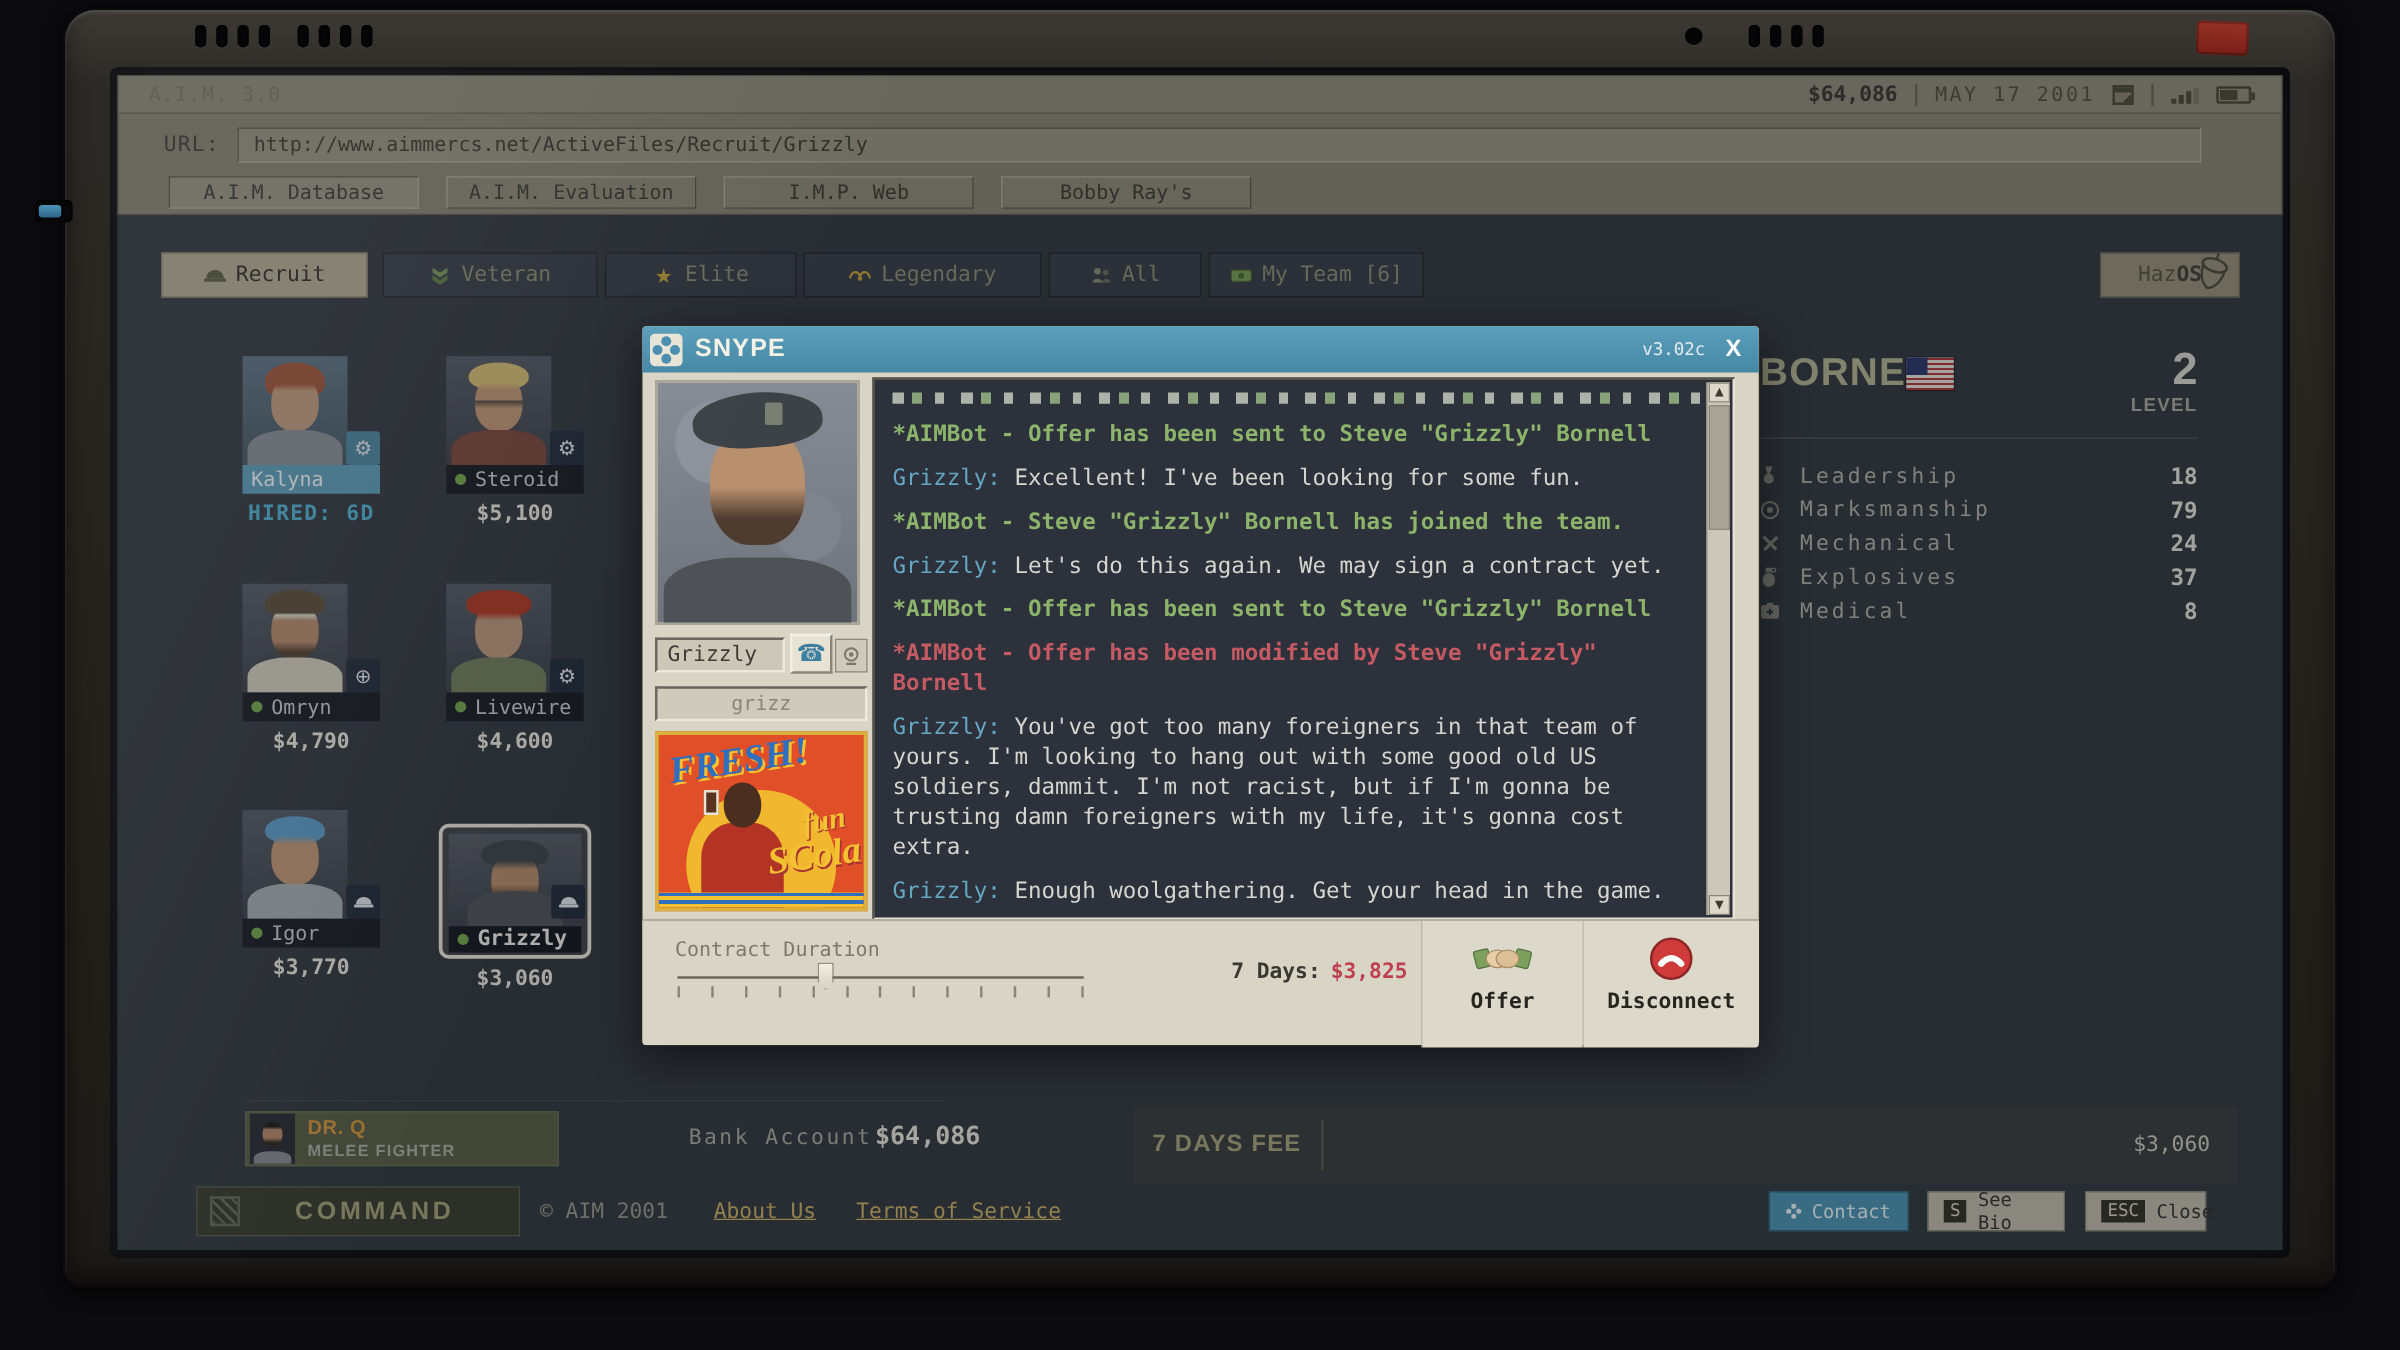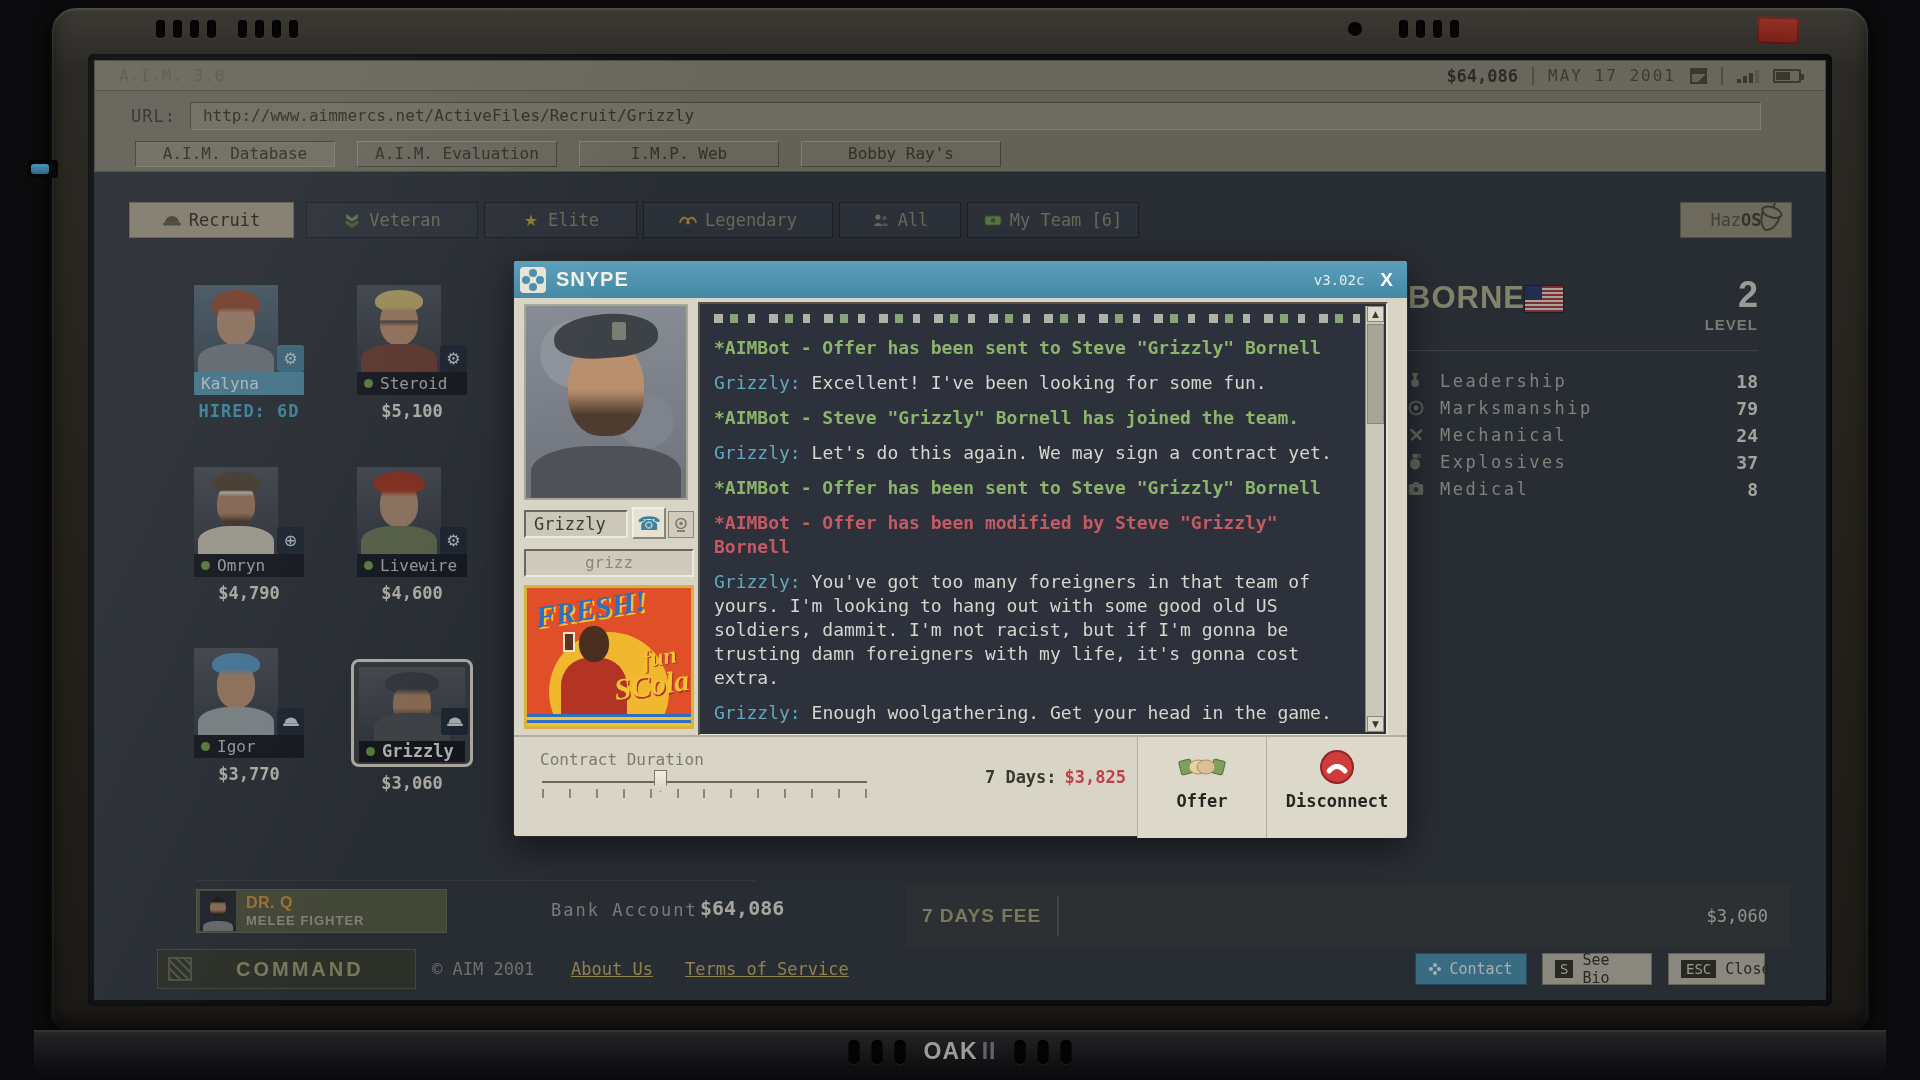--- a/index.html
+++ b/index.html
@@ -626,24 +626,13 @@
               </svg>
           </span>
           <span class="actlabel">Disconnect</span>
         </div>
       </div>
     </div>
 
     <div class="glare"></div>
   </div>
 
-  <div class="hinge">
-    <div class="hingecenter">
-      <i class="hvent"></i>
-        <i class="hvent"></i>
-        <i class="hvent"></i>
-      <span class="brand"><span>OAK</span><b>II</b></span>
-      <i class="hvent"></i>
-        <i class="hvent"></i>
-        <i class="hvent"></i>
-    </div>
-  </div>
 </div>
 
 </body></html>

